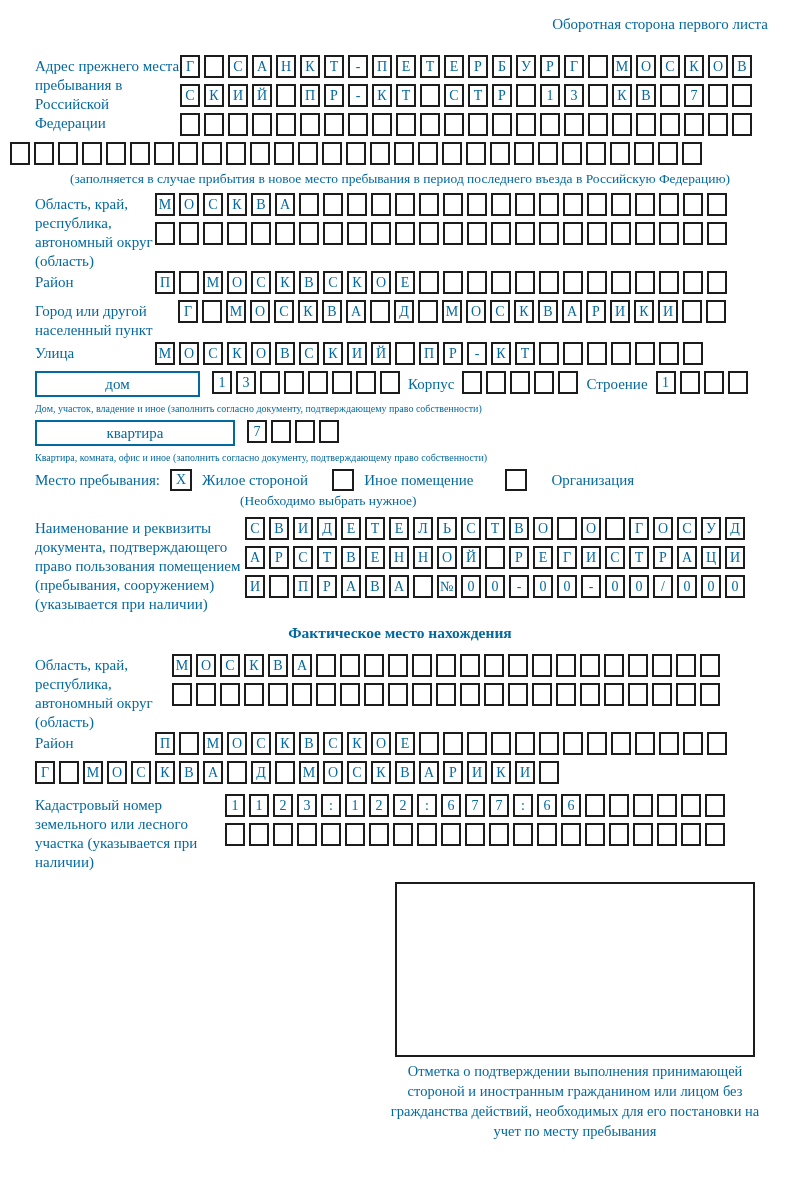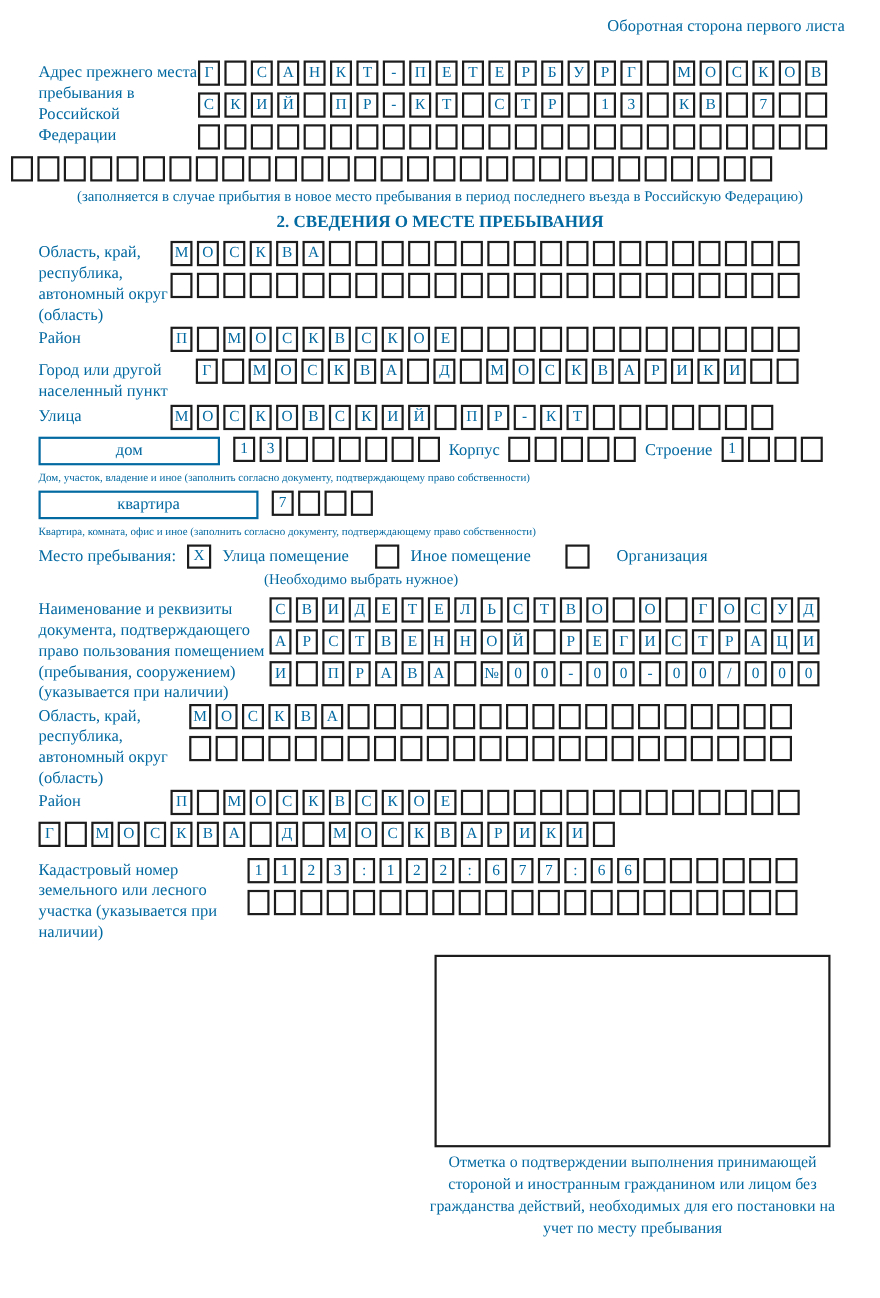--- a/index.html
+++ b/index.html
@@ -61,21 +61,20 @@
     <div class="label" style="width:145px;">Адрес прежнего места пребывания в Российской Федерации</div>
     <div class="rows">
       <div class="cellrow"><span class="cell">Г</span><span class="cell"></span><span class="cell">С</span><span class="cell">А</span><span class="cell">Н</span><span class="cell">К</span><span class="cell">Т</span><span class="cell">-</span><span class="cell">П</span><span class="cell">Е</span><span class="cell">Т</span><span class="cell">Е</span><span class="cell">Р</span><span class="cell">Б</span><span class="cell">У</span><span class="cell">Р</span><span class="cell">Г</span><span class="cell"></span><span class="cell">М</span><span class="cell">О</span><span class="cell">С</span><span class="cell">К</span><span class="cell">О</span><span class="cell">В</span></div>
       <div class="cellrow"><span class="cell">С</span><span class="cell">К</span><span class="cell">И</span><span class="cell">Й</span><span class="cell"></span><span class="cell">П</span><span class="cell">Р</span><span class="cell">-</span><span class="cell">К</span><span class="cell">Т</span><span class="cell"></span><span class="cell">С</span><span class="cell">Т</span><span class="cell">Р</span><span class="cell"></span><span class="cell">1</span><span class="cell">3</span><span class="cell"></span><span class="cell">К</span><span class="cell">В</span><span class="cell"></span><span class="cell">7</span><span class="cell"></span><span class="cell"></span></div>
       <div class="cellrow"><span class="cell"></span><span class="cell"></span><span class="cell"></span><span class="cell"></span><span class="cell"></span><span class="cell"></span><span class="cell"></span><span class="cell"></span><span class="cell"></span><span class="cell"></span><span class="cell"></span><span class="cell"></span><span class="cell"></span><span class="cell"></span><span class="cell"></span><span class="cell"></span><span class="cell"></span><span class="cell"></span><span class="cell"></span><span class="cell"></span><span class="cell"></span><span class="cell"></span><span class="cell"></span><span class="cell"></span></div>
     </div>
   </div>
   <div class="cellrow fullrow"><span class="cell"></span><span class="cell"></span><span class="cell"></span><span class="cell"></span><span class="cell"></span><span class="cell"></span><span class="cell"></span><span class="cell"></span><span class="cell"></span><span class="cell"></span><span class="cell"></span><span class="cell"></span><span class="cell"></span><span class="cell"></span><span class="cell"></span><span class="cell"></span><span class="cell"></span><span class="cell"></span><span class="cell"></span><span class="cell"></span><span class="cell"></span><span class="cell"></span><span class="cell"></span><span class="cell"></span><span class="cell"></span><span class="cell"></span><span class="cell"></span><span class="cell"></span><span class="cell"></span></div>
   <div class="note-center">(заполняется в случае прибытия в новое место пребывания в период последнего въезда в Российскую Федерацию)</div>
 
-  <div class="sec-title">2. СВЕДЕНИЯ О МЕСТЕ ПРЕБЫВАНИЯ</div>
 
   <div class="group">
     <div class="label" style="width:120px;">Область, край, республика, автономный округ (область)</div>
     <div class="rows">
       <div class="cellrow"><span class="cell">М</span><span class="cell">О</span><span class="cell">С</span><span class="cell">К</span><span class="cell">В</span><span class="cell">А</span><span class="cell"></span><span class="cell"></span><span class="cell"></span><span class="cell"></span><span class="cell"></span><span class="cell"></span><span class="cell"></span><span class="cell"></span><span class="cell"></span><span class="cell"></span><span class="cell"></span><span class="cell"></span><span class="cell"></span><span class="cell"></span><span class="cell"></span><span class="cell"></span><span class="cell"></span><span class="cell"></span></div>
       <div class="cellrow"><span class="cell"></span><span class="cell"></span><span class="cell"></span><span class="cell"></span><span class="cell"></span><span class="cell"></span><span class="cell"></span><span class="cell"></span><span class="cell"></span><span class="cell"></span><span class="cell"></span><span class="cell"></span><span class="cell"></span><span class="cell"></span><span class="cell"></span><span class="cell"></span><span class="cell"></span><span class="cell"></span><span class="cell"></span><span class="cell"></span><span class="cell"></span><span class="cell"></span><span class="cell"></span><span class="cell"></span></div>
     </div>
   </div>
 
   <div class="group">
@@ -111,37 +110,38 @@
 
   <div class="kv-row">
     <span class="wide-box kv-box">квартира</span>
     <span><span class="cell">7</span><span class="cell"></span><span class="cell"></span><span class="cell"></span></span>
   </div>
   <div class="note-left">Квартира, комната, офис и иное (заполнить согласно документу, подтверждающему право собственности)</div>
 
   <div class="mesto-row">
     <span>Место пребывания:</span>
     <span class="checkbox">X</span>
-    <span>Улица помещение</span>
+    <span>Жилое стороной</span>
     <span class="checkbox" style="margin-left:14px;"></span>
     <span>Иное помещение</span>
     <span class="checkbox" style="margin-left:22px;"></span>
     <span style="margin-left:14px;">Организация</span>
   </div>
   <div class="mesto-note">(Необходимо выбрать нужное)</div>
 
   <div class="group">
     <div class="label" style="width:210px;">Наименование и реквизиты документа, подтверждающего право пользования помещением (пребывания, сооружением) (указывается при наличии)</div>
     <div class="rows">
       <div class="cellrow"><span class="cell">С</span><span class="cell">В</span><span class="cell">И</span><span class="cell">Д</span><span class="cell">Е</span><span class="cell">Т</span><span class="cell">Е</span><span class="cell">Л</span><span class="cell">Ь</span><span class="cell">С</span><span class="cell">Т</span><span class="cell">В</span><span class="cell">О</span><span class="cell"></span><span class="cell">О</span><span class="cell"></span><span class="cell">Г</span><span class="cell">О</span><span class="cell">С</span><span class="cell">У</span><span class="cell">Д</span></div>
       <div class="cellrow"><span class="cell">А</span><span class="cell">Р</span><span class="cell">С</span><span class="cell">Т</span><span class="cell">В</span><span class="cell">Е</span><span class="cell">Н</span><span class="cell">Н</span><span class="cell">О</span><span class="cell">Й</span><span class="cell"></span><span class="cell">Р</span><span class="cell">Е</span><span class="cell">Г</span><span class="cell">И</span><span class="cell">С</span><span class="cell">Т</span><span class="cell">Р</span><span class="cell">А</span><span class="cell">Ц</span><span class="cell">И</span></div>
       <div class="cellrow"><span class="cell">И</span><span class="cell"></span><span class="cell">П</span><span class="cell">Р</span><span class="cell">А</span><span class="cell">В</span><span class="cell">А</span><span class="cell"></span><span class="cell">№</span><span class="cell">0</span><span class="cell">0</span><span class="cell">-</span><span class="cell">0</span><span class="cell">0</span><span class="cell">-</span><span class="cell">0</span><span class="cell">0</span><span class="cell">/</span><span class="cell">0</span><span class="cell">0</span><span class="cell">0</span></div>
     </div>
   </div>
 
+  <div class="fact-title">Фактическое место нахождения</div>
 
   <div class="group">
     <div class="label" style="width:137px;">Область, край, республика, автономный округ (область)</div>
     <div class="rows">
       <div class="cellrow"><span class="cell">М</span><span class="cell">О</span><span class="cell">С</span><span class="cell">К</span><span class="cell">В</span><span class="cell">А</span><span class="cell"></span><span class="cell"></span><span class="cell"></span><span class="cell"></span><span class="cell"></span><span class="cell"></span><span class="cell"></span><span class="cell"></span><span class="cell"></span><span class="cell"></span><span class="cell"></span><span class="cell"></span><span class="cell"></span><span class="cell"></span><span class="cell"></span><span class="cell"></span><span class="cell"></span></div>
       <div class="cellrow"><span class="cell"></span><span class="cell"></span><span class="cell"></span><span class="cell"></span><span class="cell"></span><span class="cell"></span><span class="cell"></span><span class="cell"></span><span class="cell"></span><span class="cell"></span><span class="cell"></span><span class="cell"></span><span class="cell"></span><span class="cell"></span><span class="cell"></span><span class="cell"></span><span class="cell"></span><span class="cell"></span><span class="cell"></span><span class="cell"></span><span class="cell"></span><span class="cell"></span><span class="cell"></span></div>
     </div>
   </div>
 
   <div class="group">

